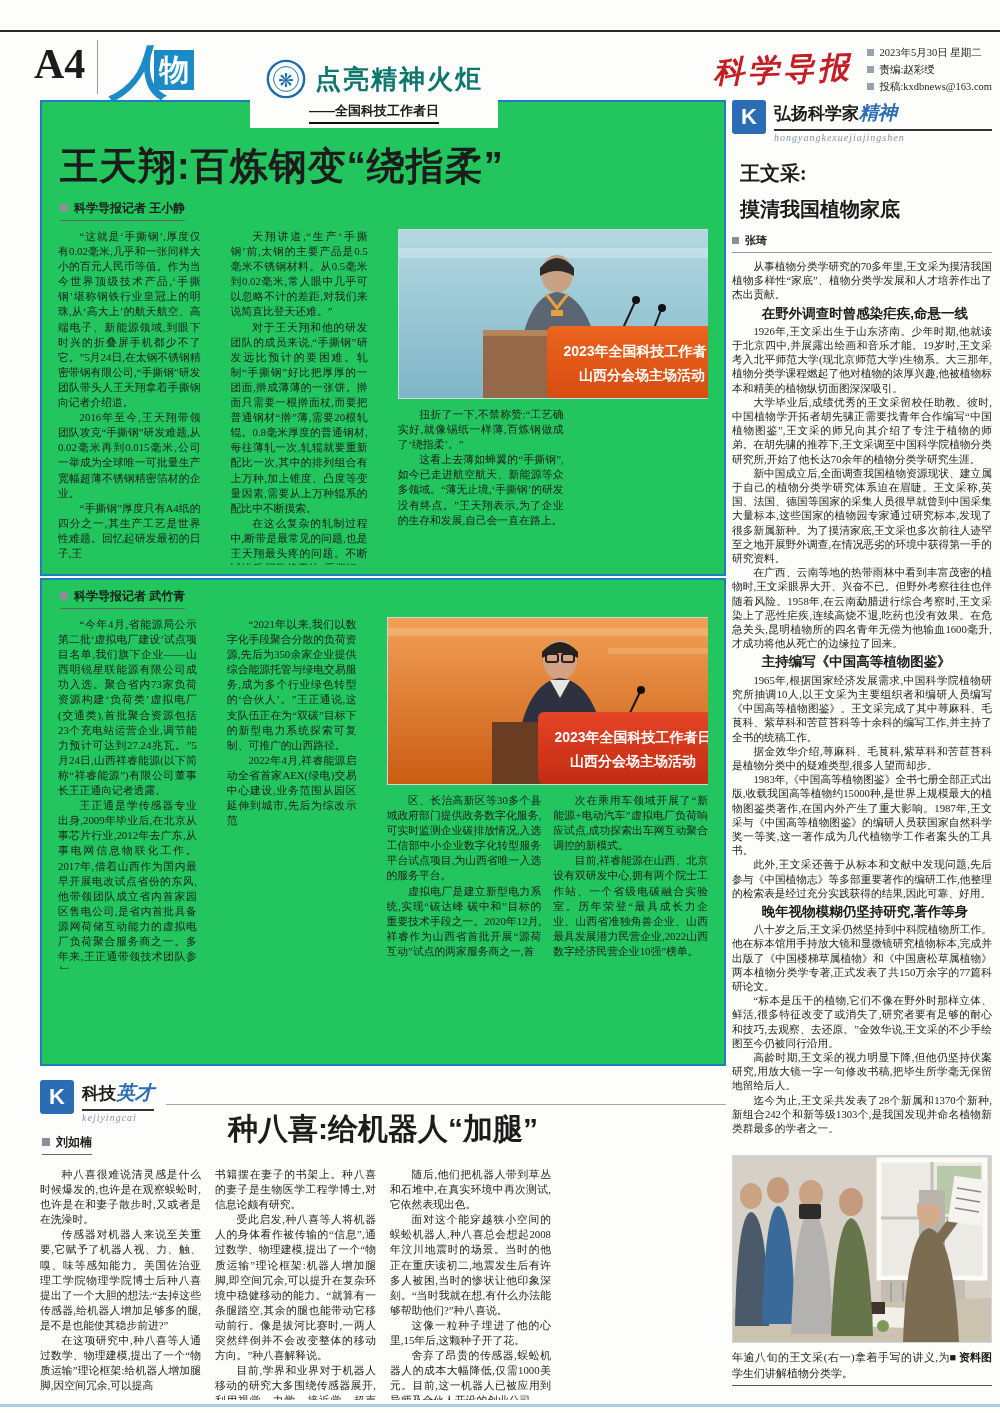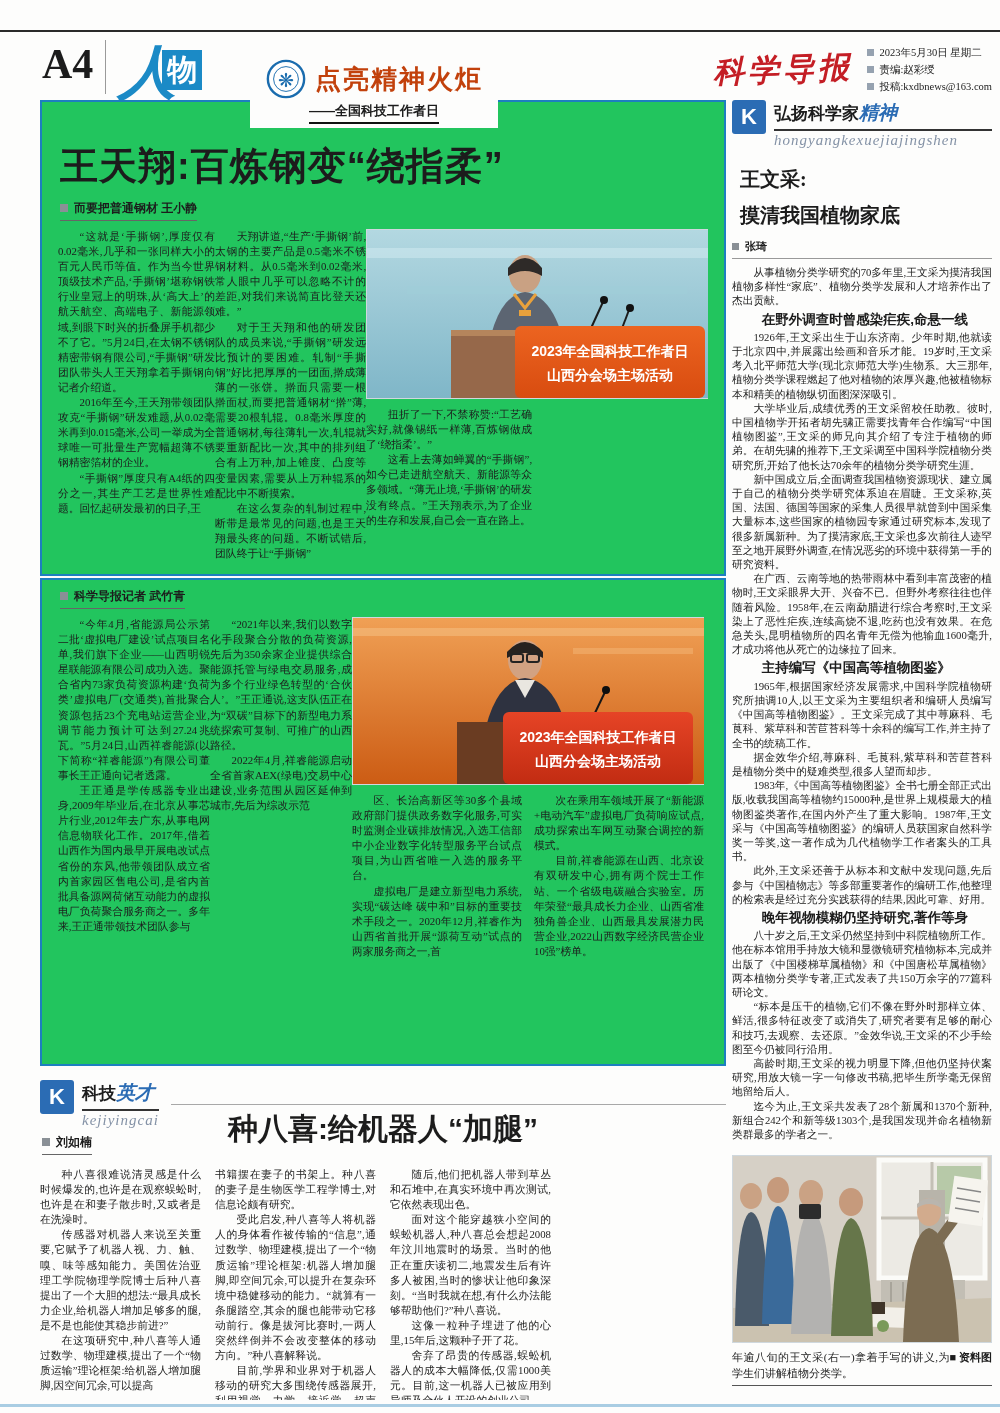--- a/index.html
+++ b/index.html
@@ -2,66 +2,66 @@
 <html><head>
 <meta charset="utf-8">
 <style>
   html,body{margin:0;padding:0;background:#ddd;}
   .page{position:relative;width:1000px;height:1413px;background:#fdfdfc;margin:0 auto;
         font-family:"Liberation Serif",serif;color:#1c1c1c;overflow:hidden;}
   .topline{position:absolute;top:30px;left:0;width:1000px;height:2px;background:#2a2a2a;}
   .footline{position:absolute;top:1404px;left:0;width:1000px;height:3px;background:#a9cde3;}
 
   
-  .hdr{position:absolute;top:40px;left:42px;right:8px;height:60px;display:flex;justify-content:space-between;align-items:flex-start;}
+  .hdr{position:absolute;top:40px;left:34px;right:8px;height:60px;display:flex;justify-content:space-between;align-items:flex-start;}
   .hdr-left{display:flex;align-items:flex-start;gap:12px;}
   .a4{font-size:42px;font-weight:bold;line-height:48px;font-family:"Liberation Serif",serif;}
   .hdr-div{width:1px;height:54px;background:#9a9a9a;}
   .renwu{position:relative;width:96px;height:58px;}
   .renwu-ren{position:absolute;left:0;top:-6px;font-size:58px;font-weight:900;font-style:italic;color:#1b8ac6;font-family:"Liberation Serif",serif;}
   .renwu-wu{position:absolute;left:44px;top:10px;width:40px;height:40px;background:#1b8ac6;color:#fff;
             font-size:30px;font-weight:900;text-align:center;line-height:40px;font-family:"Liberation Sans",sans-serif;}
   .hdr-right{display:flex;align-items:center;gap:14px;padding-top:4px;}
   .masthead{color:#c41e25;font-size:31px;font-weight:900;font-style:italic;letter-spacing:4px;transform:rotate(-2deg);}
   .pubinfo{font-size:10.5px;line-height:17px;color:#222;}
   .pubinfo .sq{display:inline-block;width:7px;height:7px;background:#96a2b0;margin-right:5px;}
 
   
   .banner{position:absolute;top:56px;left:250px;width:236px;background:#fdfdfc;z-index:6;text-align:center;padding:2px 6px 4px;}
   .banner-row{display:flex;align-items:center;justify-content:center;gap:8px;}
-  .banner-title{font-size:26px;font-weight:900;color:#c2410c;font-family:"Liberation Sans",sans-serif;letter-spacing:2px;}
+  .banner-title{font-size:26px;font-weight:900;color:#0f766e;font-family:"Liberation Sans",sans-serif;letter-spacing:2px;}
   .banner-sub{display:inline-block;font-size:13px;font-weight:bold;font-family:"Liberation Sans",sans-serif;
               border-bottom:2px solid #111;padding-bottom:2px;margin-top:2px;}
 
   
   .bluebox{position:absolute;border:2px solid #1d7fc0;background:#22c55e;box-sizing:border-box;padding:6px 16px;overflow:hidden;}
   #art1{left:40px;top:100px;width:686px;height:476px;}
   #art2{left:40px;top:578px;width:686px;height:488px;}
   .h1-a1{font-family:"Liberation Sans",sans-serif;font-size:38px;font-weight:900;letter-spacing:1px;margin:36px 0 10px 2px;line-height:44px;}
   .h1-a2{font-family:"Liberation Sans",sans-serif;font-size:33px;font-weight:900;letter-spacing:1px;margin:2px 0 8px 2px;line-height:40px;}
   .byline{font-size:12px;font-weight:bold;font-family:"Liberation Sans",sans-serif;display:inline-block;
           border-bottom:1px solid #666;padding-bottom:3px;margin:0 0 8px 2px;}
   .byline .sq{display:inline-block;width:8px;height:8px;background:#8a9096;margin-right:6px;}
-  .cols{display:flex;gap:0;}
+  .cols{display:flex;gap:30px;}
   .tcol{text-align:justify;font-size:10.8px;line-height:15.1px;overflow:hidden;}
   .tcol p{margin:0;text-indent:2em;}
   .photo-stack{display:flex;flex-direction:column;gap:8px;overflow:hidden;}
   .below-cols{display:flex;gap:12px;flex:1;overflow:hidden;}
   .photo{display:block;border:1px solid #cfd8de;}
   .podtxt{font-family:"Liberation Sans",sans-serif;font-weight:bold;font-size:14px;fill:#ffffff;text-anchor:middle;}
 
   
   #spirit{position:absolute;left:732px;top:100px;width:260px;height:1286px;display:flex;flex-direction:column;overflow:hidden;}
   .sp-head{display:flex;gap:8px;align-items:flex-start;}
   .kbox{width:34px;height:34px;background:#2b6cb4;color:#fff;font-weight:900;font-size:22px;text-align:center;line-height:34px;
         font-family:"Liberation Sans",sans-serif;border-radius:3px;flex:none;}
   .sp-titlewrap{flex:1;}
   .sp-title{font-size:17px;font-weight:bold;font-family:"Liberation Sans",sans-serif;border-bottom:2px solid #333;padding-bottom:3px;}
   .accent-script{color:#2b6cb4;font-style:italic;font-weight:bold;font-family:"Liberation Serif",serif;font-size:19px;}
-  .pinyin{font-style:italic;color:#8492a6;font-size:15px;letter-spacing:1px;margin-top:1px;}
+  .pinyin{font-style:italic;color:#8492a6;font-size:10px;letter-spacing:1px;margin-top:1px;}
   .sp-h1{font-size:20px;font-weight:900;font-family:"Liberation Serif",serif;line-height:36px;margin:12px 8px 6px;}
   .sp-byline{font-size:11px;font-weight:bold;border-bottom:1px solid #999;padding-bottom:4px;margin-bottom:6px;font-family:"Liberation Sans",sans-serif;}
   .sp-byline .sq{display:inline-block;width:7px;height:7px;background:#8a9096;margin-right:6px;}
   .sp-body{flex:1;overflow:hidden;font-size:10.7px;line-height:14.2px;text-align:justify;}
   .sp-body p{margin:0;text-indent:2em;}
   .sp-sub{font-family:"Liberation Sans",sans-serif;font-size:13.5px;font-weight:900;margin:5px 0 3px;text-indent:2.2em;}
   .sp-cap{font-size:11px;line-height:16px;text-align:justify;margin-top:6px;border-bottom:1px solid #555;padding-bottom:4px;}
   .sp-cap .credit{float:right;font-weight:bold;}
 
   
@@ -105,21 +105,21 @@
         <circle cx="22" cy="22" r="13" fill="none" stroke="#1a6cae" stroke-width="1"></circle>
         <text x="22" y="30" style="font-size:20px;fill:#1a6cae;text-anchor:middle;font-family:'DejaVu Sans',sans-serif;">❋</text>
       </svg>
       <div class="banner-title">点亮精神火炬</div>
     </div>
     <div class="banner-sub">——全国科技工作者日</div>
   </div>
 
   <section id="art1" class="bluebox">
     <h1 class="h1-a1">王天翔:百炼钢变“绕指柔”</h1>
-    <div class="byline"><span class="sq"></span><span>而要把普通钢材  王小静</span></div>
+    <div class="byline"><span class="sq"></span><span>科学导报记者  王小静</span></div>
     <div class="cols" style="height:336px;">
       <div class="tcol" style="width:158px;">
         <p>“这就是‘手撕钢’,厚度仅有0.02毫米,几乎和一张同样大小的百元人民币等值。作为当今世界顶级技术产品,‘手撕钢’堪称钢铁行业皇冠上的明珠,从‘高大上’的航天航空、高端电子、新能源领域,到眼下时兴的折叠屏手机都少不了它。”5月24日,在太钢不锈钢精密带钢有限公司,“手撕钢”研发团队带头人王天翔拿着手撕钢向记者介绍道。</p>
         <p>2016年至今,王天翔带领团队攻克“手撕钢”研发难题,从0.02毫米再到0.015毫米,公司一举成为全球唯一可批量生产宽幅超薄不锈钢精密箔材的企业。</p>
         <p>“手撕钢”厚度只有A4纸的四分之一,其生产工艺是世界性难题。回忆起研发最初的日子,王</p>
       </div>
       <div class="tcol" style="width:152px;">
         <p>天翔讲道,“生产‘手撕钢’前,太钢的主要产品是0.5毫米不锈钢材料。从0.5毫米到0.02毫米,常人眼中几乎可以忽略不计的差距,对我们来说简直比登天还难。”</p>
         <p>对于王天翔和他的研发团队的成员来说,“手撕钢”研发远比预计的要困难。轧制“手撕钢”好比把厚厚的一团面,擀成薄薄的一张饼。擀面只需要一根擀面杖,而要把普通钢材“擀”薄,需要20根轧辊。0.8毫米厚度的普通钢材,每往薄轧一次,轧辊就要重新配比一次,其中的排列组合有上万种,加上锥度、凸度等变量因素,需要从上万种辊系的配比中不断摸索。</p>
         <p>在这么复杂的轧制过程中,断带是最常见的问题,也是王天翔最头疼的问题。不断试错后,团队终于让“手撕钢”</p>
@@ -308,21 +308,21 @@
           <div class="sp-title"><span>科技</span><span class="accent-script">英才</span></div>
           <div class="pinyin">kejiyingcai</div>
         </div>
       </div>
       <h2 class="t-h1">种八喜:给机器人“加腿”</h2>
     </div>
     <div class="byline"><span class="sq"></span><span>刘如楠</span></div>
     <div class="t-cols">
       <div class="tcol" style="width:161px;">
         <p>种八喜很难说清灵感是什么时候爆发的,也许是在观察蜈蚣时,也许是在和妻子散步时,又或者是在洗澡时。</p>
-        <p>传感器对机器人来说至关重要,它赋予了机器人视、力、触、嗅、味等感知能力。美国佐治亚理工学院物理学院博士后种八喜提出了一个大胆的想法:“最具成长力企业,给机器人增加足够多的腿,是不是也能使其稳步前进?”</p>
+        <p>传感器对机器人来说至关重要,它赋予了机器人视、力、触、嗅、味等感知能力。美国佐治亚理工学院物理学院博士后种八喜提出了一个大胆的想法:“去掉这些传感器,给机器人增加足够多的腿,是不是也能使其稳步前进?”</p>
         <p>在这项研究中,种八喜等人通过数学、物理建模,提出了一个“物质运输”理论框架:给机器人增加腿脚,因空间冗余,可以提高</p>
       </div>
       <div class="tcol" style="width:161px;">
         <p style="text-indent:0;">书籍摆在妻子的书架上。种八喜的妻子是生物医学工程学博士,对信息论颇有研究。</p>
         <p>受此启发,种八喜等人将机器人的身体看作被传输的“信息”,通过数学、物理建模,提出了一个“物质运输”理论框架:机器人增加腿脚,即空间冗余,可以提升在复杂环境中稳健移动的能力。“就算有一条腿踏空,其余的腿也能带动它移动前行。像是拔河比赛时,一两人突然绊倒并不会改变整体的移动方向。”种八喜解释说。</p>
         <p>目前,学界和业界对于机器人移动的研究大多围绕传感器展开,利用视觉、力学、接近觉、超声波等多类传感器,使</p>
       </div>
       <div class="tcol" style="width:161px;">
         <p>随后,他们把机器人带到草丛和石堆中,在真实环境中再次测试,它依然表现出色。</p>
         <p>面对这个能穿越狭小空间的蜈蚣机器人,种八喜总会想起2008年汶川地震时的场景。当时的他正在重庆读初二,地震发生后有许多人被困,当时的惨状让他印象深刻。“当时我就在想,有什么办法能够帮助他们?”种八喜说。</p>

